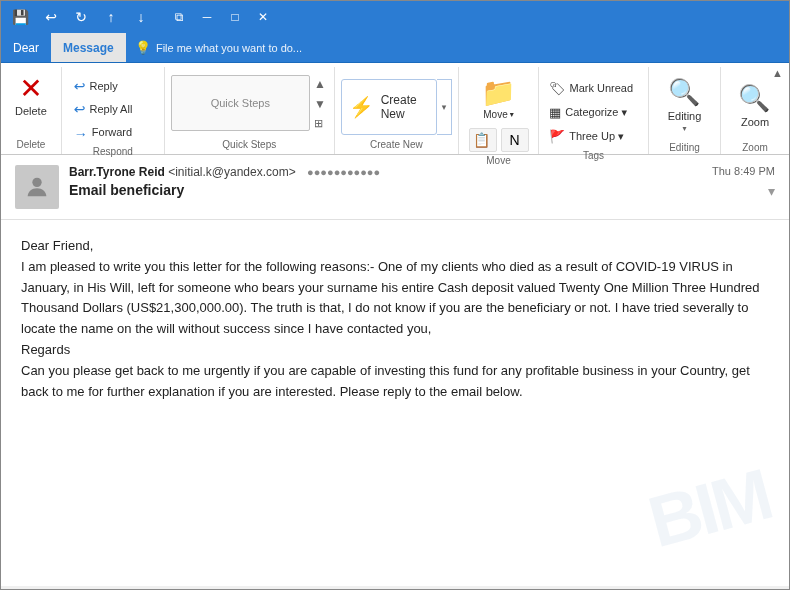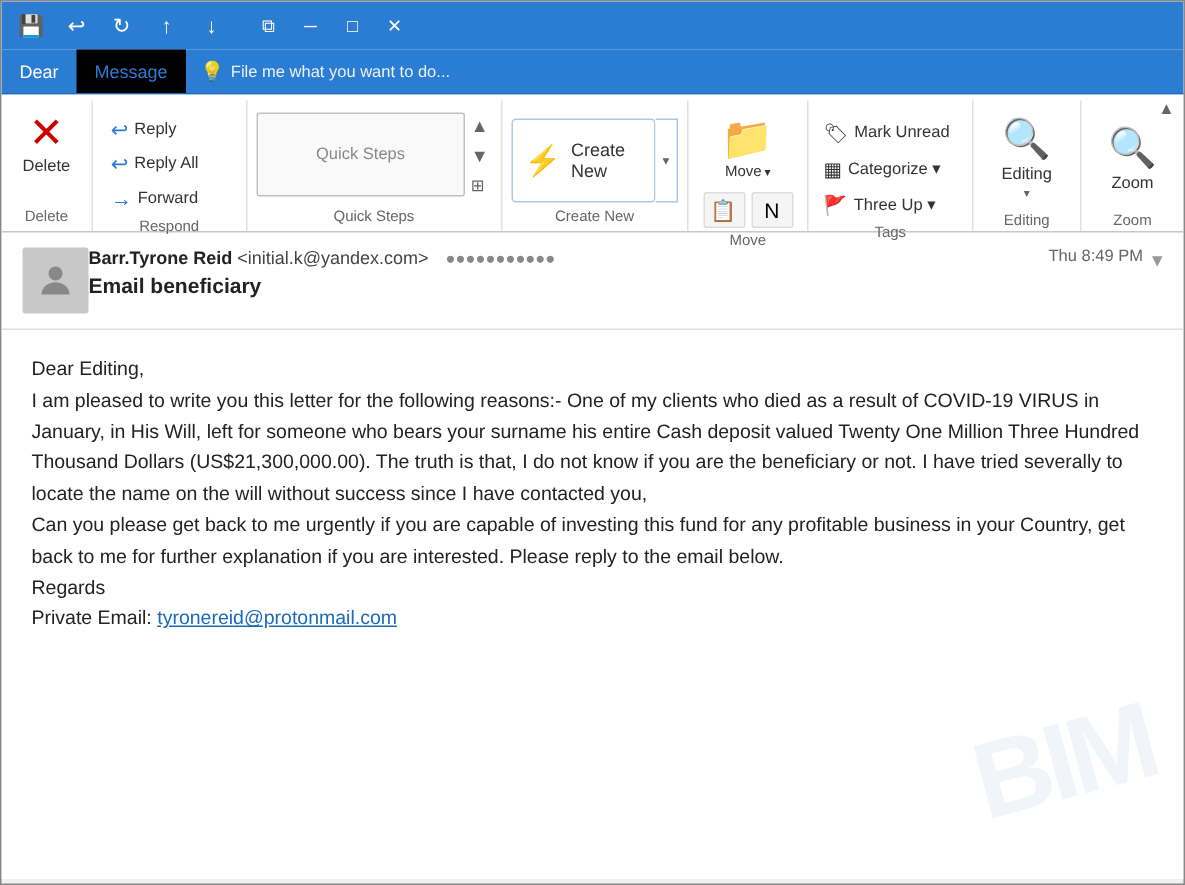--- a/index.html
+++ b/index.html
@@ -58,23 +58,23 @@
     }
     .menu-item {
       padding: 0 12px;
       display: flex;
       align-items: center;
       font-size: 12px;
       color: white;
       cursor: pointer;
     }
     .menu-item.active {
-      background: #000000;
+      background: #e5e5e5;
       color: #2b7cd3;
-      font-weight: 400;
+      font-weight: 700;
     }
     .menu-tell {
       display: flex;
       align-items: center;
       padding: 0 10px;
       font-size: 11px;
       color: rgba(255,255,255,0.9);
       gap: 4px;
     }
 
@@ -216,20 +216,21 @@
       height: 22px;
     }
 
     
     .email-header {
       background: white;
       border-bottom: 1px solid #e0e0e0;
       padding: 10px 14px;
       display: flex;
       align-items: flex-start;
+      gap: 10px;
     }
     .avatar {
       width: 44px;
       height: 44px;
       background: #c8c8c8;
       border-radius: 2px;
       display: flex;
       align-items: center;
       justify-content: center;
       flex-shrink: 0;
@@ -249,20 +250,22 @@
       color: #222;
     }
     .email-date {
       font-size: 11px;
       color: #666;
       white-space: nowrap;
       margin-left: 10px;
     }
     .header-right {
       display: flex;
+      flex-direction: column;
+      align-items: flex-end;
       gap: 6px;
     }
     .expand-btn {
       font-size: 14px;
       color: #999;
       cursor: pointer;
     }
 
     
     .email-body {
@@ -463,19 +466,18 @@
     </div>
     <div class="email-subject">Email beneficiary</div>
   </div>
   <div class="header-right">
     <div class="email-date">Thu 8:49 PM</div>
     <div class="expand-btn">▾</div>
   </div>
 </div>
 
 <div class="email-body">
-  <p>Dear Editing,</p>
+  <p>Dear Friend,</p>
   <p>I am pleased to write you this letter for the following reasons:- One of my clients who died as a result of COVID-19 VIRUS in January, in His Will, left for someone who bears your surname his entire Cash deposit valued Twenty One Million Three Hundred Thousand Dollars (US$21,300,000.00). The truth is that, I do not know if you are the beneficiary or not. I have tried severally to locate the name on the will without success since I have contacted you,</p>
+  <p>Regards</p>
   <p>Can you please get back to me urgently if you are capable of investing this fund for any profitable business in your Country, get back to me for further explanation if you are interested. Please reply to the email below.</p>
-  <p>Regards</p>
-  <p>Private Email: <a class="email-link">tyronereid@protonmail.com</a></p>
   <div class="watermark">BIM</div>
 </div>
 
 </body></html>

